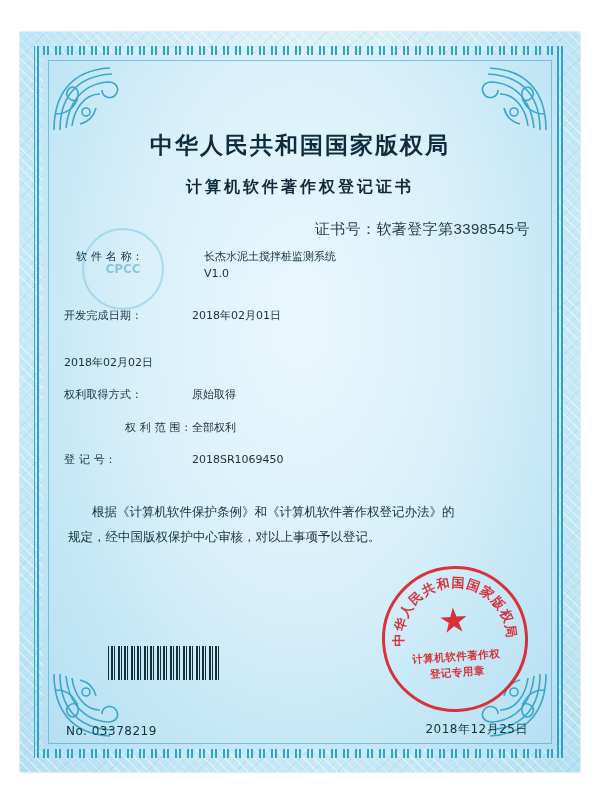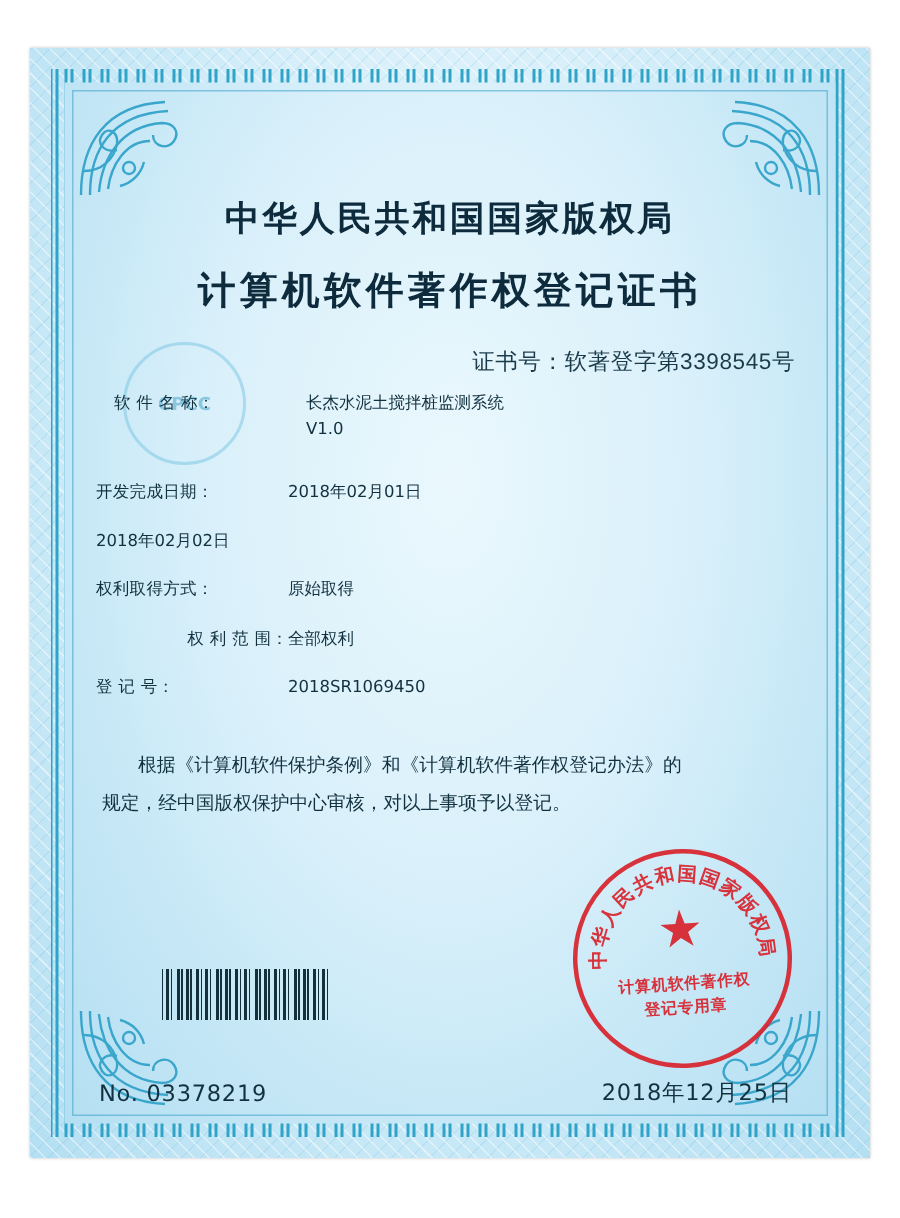--- a/index.html
+++ b/index.html
@@ -93,21 +93,21 @@
     font-family: "DejaVu Serif", "Liberation Serif", serif;
     font-size: 23px;
     font-weight: bold;
     color: #0d2b3c;
     letter-spacing: 2px;
     margin-top: 46px;
   }
   .title-sub {
     text-align: center;
     font-family: "DejaVu Serif", "Liberation Serif", serif;
-    font-size: 25px;
+    font-size: 16px;
     font-weight: bold;
     color: #0d2b3c;
     letter-spacing: 3px;
     margin-top: 16px;
   }
 
   .cert-no {
     text-align: right;
     font-size: 15px;
     color: #1b3b4a;
@@ -214,21 +214,21 @@
 
   
   .footer {
     position: absolute;
     left: 46px;
     right: 46px;
     bottom: 34px;
     display: flex;
     justify-content: space-between;
     align-items: flex-end;
-    font-size: 15px;
+    font-size: 12px;
     color: #12313f;
     font-family: "DejaVu Sans", sans-serif;
   }
   .footer .serial-no { letter-spacing: 0.5px; }
   .footer .issue-date { letter-spacing: 0.5px; padding-right: 6px; }
 
   
   .emblem {
     position: absolute;
     left: 62px;
@@ -330,21 +330,21 @@
       <div class="field-row">
         <div class="field-label">软 件 名 称：</div>
         <div class="field-value">
           <span>长杰水泥土搅拌桩监测系统</span>
           <span class="line2">V1.0</span>
         </div>
       </div>
     </div>
 
     <div class="fields group-b">
-      <div class="field-row" style="margin-bottom:16px;">
+      <div class="field-row" style="margin-bottom:30px;">
         <div class="field-label">开发完成日期：</div>
         <div class="field-value">2018年02月01日</div>
       </div>
       <div class="field-row" style="margin-bottom:16px;">
         <div class="field-value">2018年02月02日</div>
       </div>
       <div class="field-row" style="margin-bottom:16px;">
         <div class="field-label">权利取得方式：</div>
         <div class="field-value">原始取得</div>
       </div>

